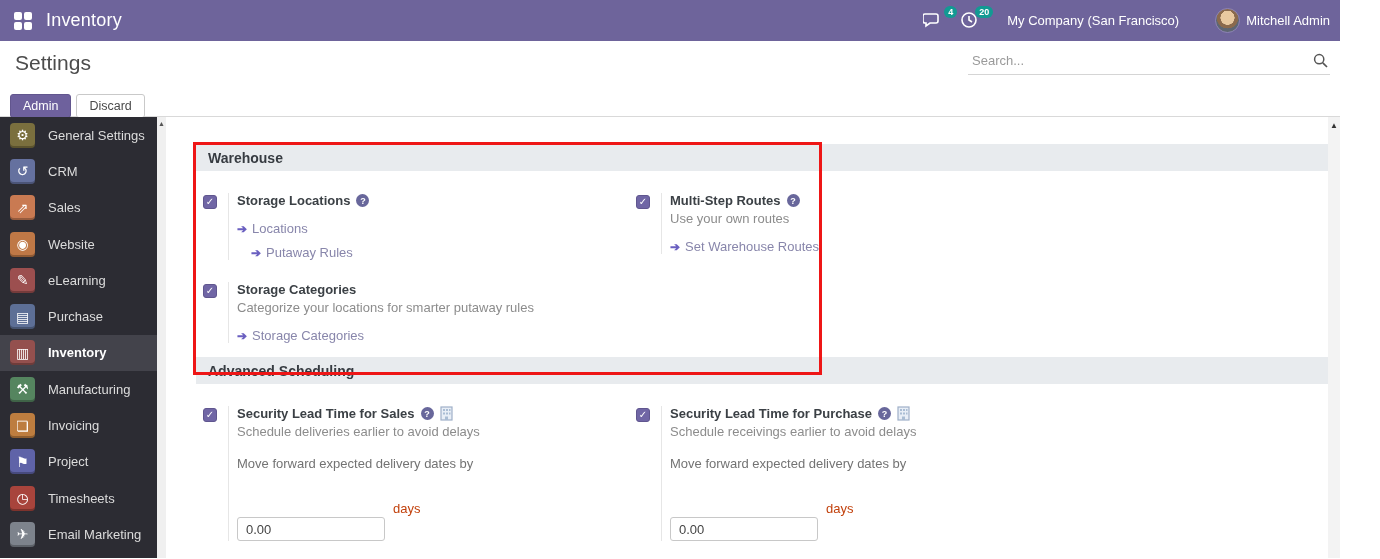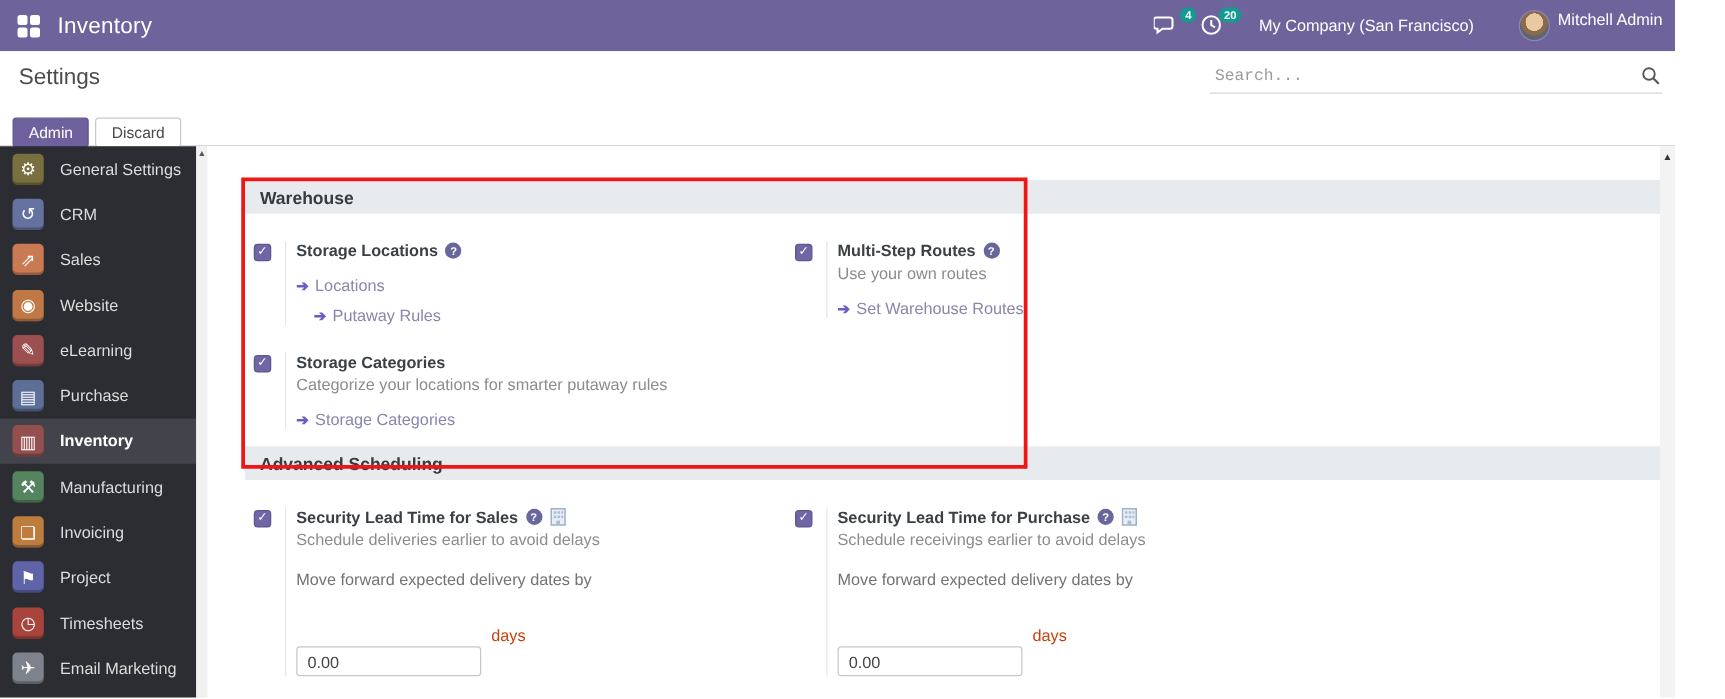--- a/index.html
+++ b/index.html
@@ -10,33 +10,33 @@
   .navbar { height:41px; background:#6e649b; display:flex; align-items:center; color:#fff; padding:0 10px 0 14px; }
   .apps-icon { width:18px; height:18px; display:grid; grid-template-columns:8px 8px; grid-template-rows:8px 8px; gap:2px; margin-right:14px; cursor:pointer; }
   .apps-icon span { background:#fff; border-radius:2px; }
   .brand { font-size:18px; font-weight:500; margin-right:26px; letter-spacing:.2px; }
   .nav-menu { display:flex; gap:8px; }
   .nav-menu .menu-item { font-size:13px; color:#f0eef6; padding:6px 12px; border-radius:2px; cursor:pointer; }
   .nav-right { margin-left:auto; display:flex; align-items:center; gap:10px; }
   .icon-badge-wrap { position:relative; width:26px; height:22px; cursor:pointer; }
   .badge { position:absolute; top:-4px; right:-8px; background:#129a93; color:#fff; font-size:9px; font-weight:bold; border-radius:8px; padding:1px 4px; line-height:10px; }
   .company-name { font-size:13px; margin:0 26px 0 12px; cursor:pointer; }
-  .user-zone { display:flex; gap:6px; cursor:pointer; }
+  .user-zone { display:flex; align-items:center; gap:6px; cursor:pointer; }
   .avatar { width:25px; height:25px; border-radius:50%; background:radial-gradient(circle at 50% 38%, #e8c9a0 0 38%, #8a6a4d 39% 58%, #5e6672 59%); border:1px solid #8d84b4; }
   .user-name { font-size:13px; }
 
   
   .control-panel { height:76px; background:#fff; position:relative; border-bottom:1px solid #d9d9d9; }
-  .cp-title { position:absolute; left:15px; top:10px; font-size:18px; color:#4c4c4c; }
+  .cp-title { position:absolute; left:15px; top:10px; font-size:21px; color:#4c4c4c; }
   .cp-buttons { position:absolute; left:10px; top:53px; display:flex; gap:5px; }
   .btn { font-size:12.5px; padding:4px 12px; border-radius:3px; cursor:pointer; border:1px solid transparent; }
   .btn-primary { background:#6e619d; color:#fff; border-color:#62568e; }
   .btn-secondary { background:#fff; color:#4a4a4a; border-color:#c9c9c9; }
   .search-box { position:absolute; right:10px; top:8px; width:362px; border-bottom:1px solid #d5d5d5; display:flex; align-items:center; padding:4px 2px 6px 4px; }
-  .search-box input { border:none; outline:none; flex:1; font-size:13px; color:#14532d; font-family:Liberation Mono, monospace; }
+  .search-box input { border:none; outline:none; flex:1; font-size:13px; color:#14532d; font-family:Liberation Sans, sans-serif; }
   .search-box input::placeholder { color:#9a9a9a; }
   .search-glyph { width:15px; height:15px; flex:0 0 auto; cursor:pointer; }
 
   
   .body-row { display:flex; height:441px; position:relative; }
 
   
   .sidebar { width:157px; background:#2c2c33; overflow:hidden; flex:0 0 auto; }
   .side-item { height:36.3px; display:flex; align-items:center; padding-left:10px; cursor:pointer; }
   .side-item.active { background:#43434b; }

